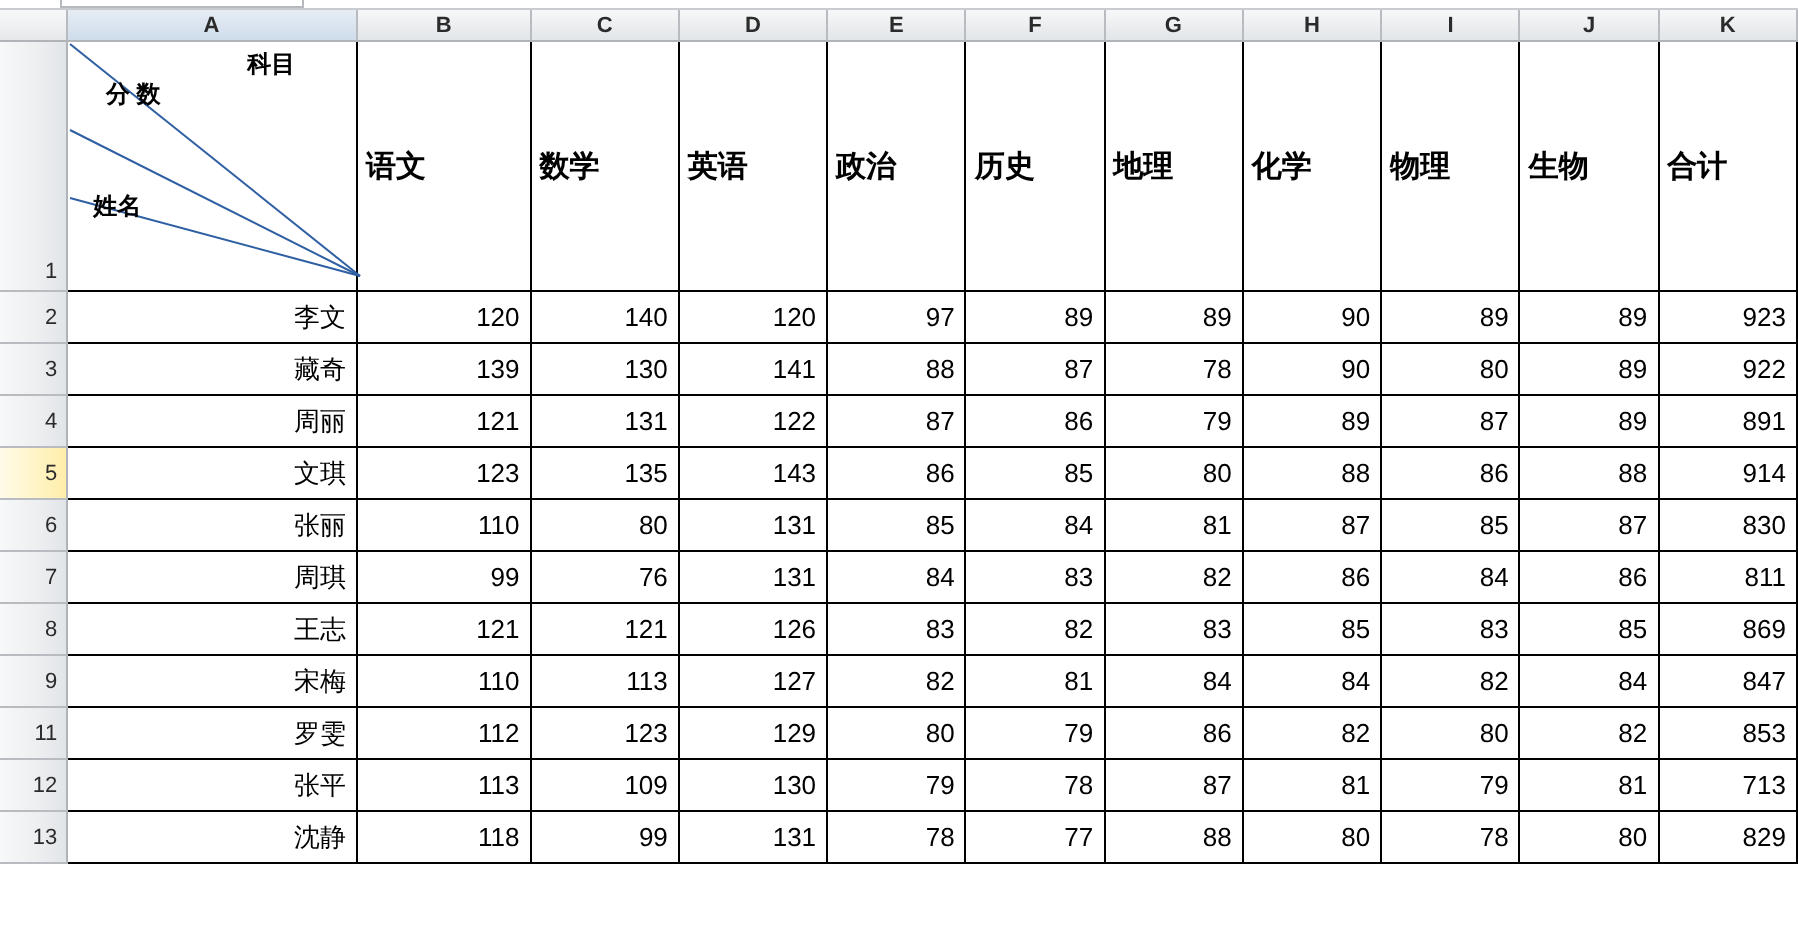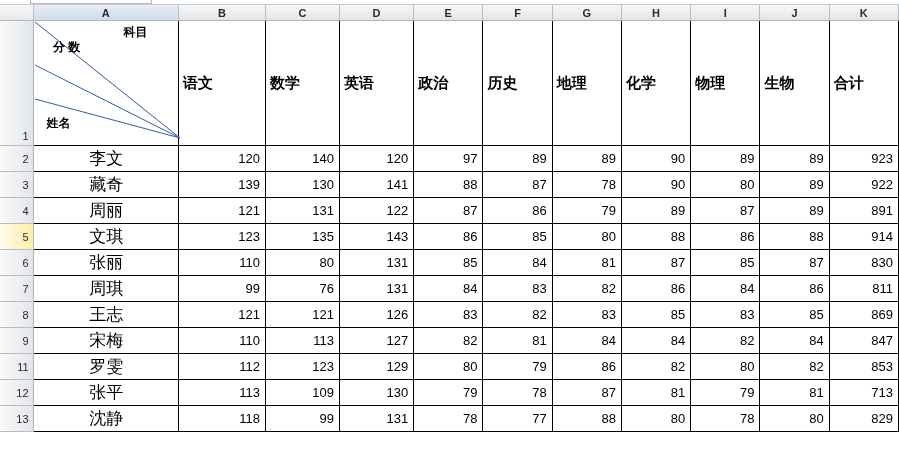--- a/index.html
+++ b/index.html
@@ -75,22 +75,22 @@
     vertical-align: middle;
     background: #ffffff;
     white-space: nowrap;
     overflow: hidden;
   }
   td.cell.num {
     text-align: right;
     font-size: 13px;
   }
   td.cell.name {
-    text-align: center;
-    font-size: 17px;
+    text-align: right;
+    font-size: 13px;
     padding-left: 6px;
   }
   td.cell.hdr {
     text-align: left;
     font-weight: bold;
     font-size: 15px;
   }
   .leftedge { border-left: 1px solid #000000; }
 
   
@@ -110,21 +110,21 @@
   }
   .diag-label {
     position: absolute;
     font-size: 12px;
     font-weight: bold;
     line-height: 1.1;
     color: #000;
   }
   .diag-score { left: 18px; top: 20px; width: 30px; text-align: center; }
   .diag-subject { left: 90px; top: 5px; }
-  .diag-name { left: 13px; top: 96px; }
+  .diag-name { left: 13px; top: 76px; }
 
   
   .topsliver {
     position: absolute;
     left: 0; top: 0;
     width: 899px;
     height: 4px;
     background: #ffffff;
     border-bottom: 1px solid #c8ccd0;
   }

